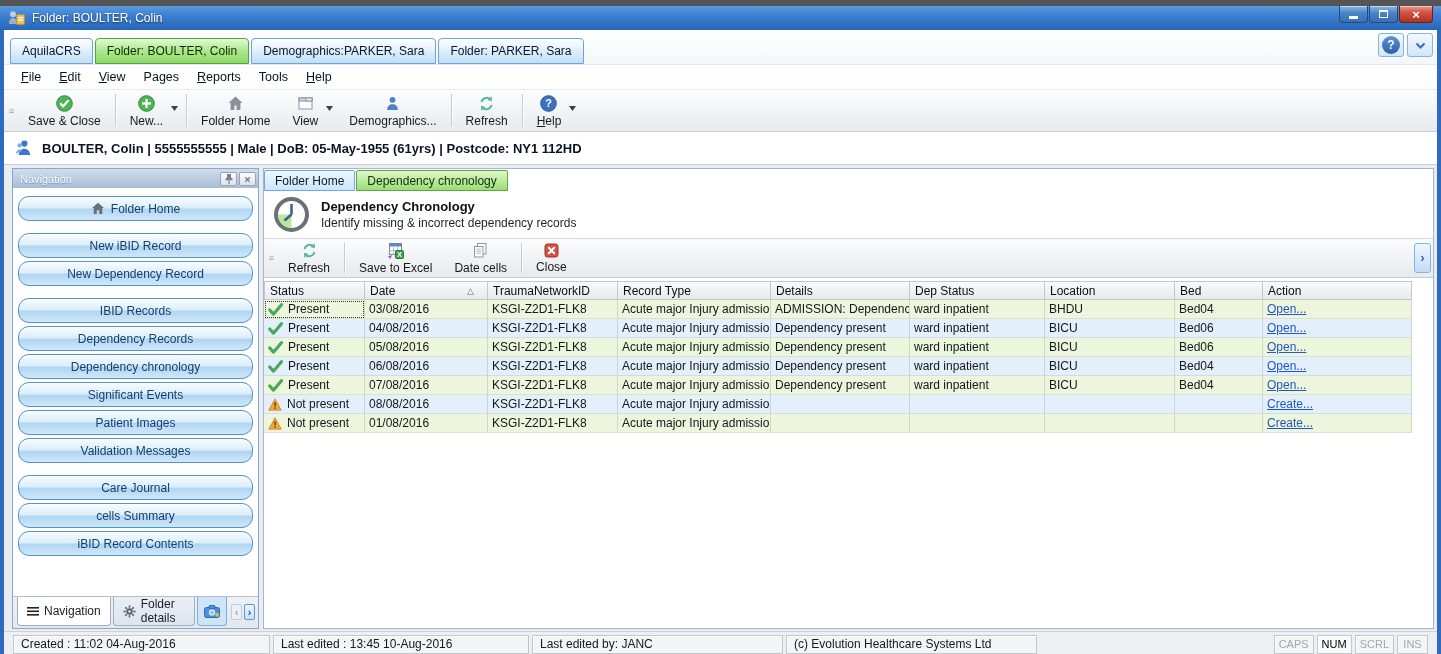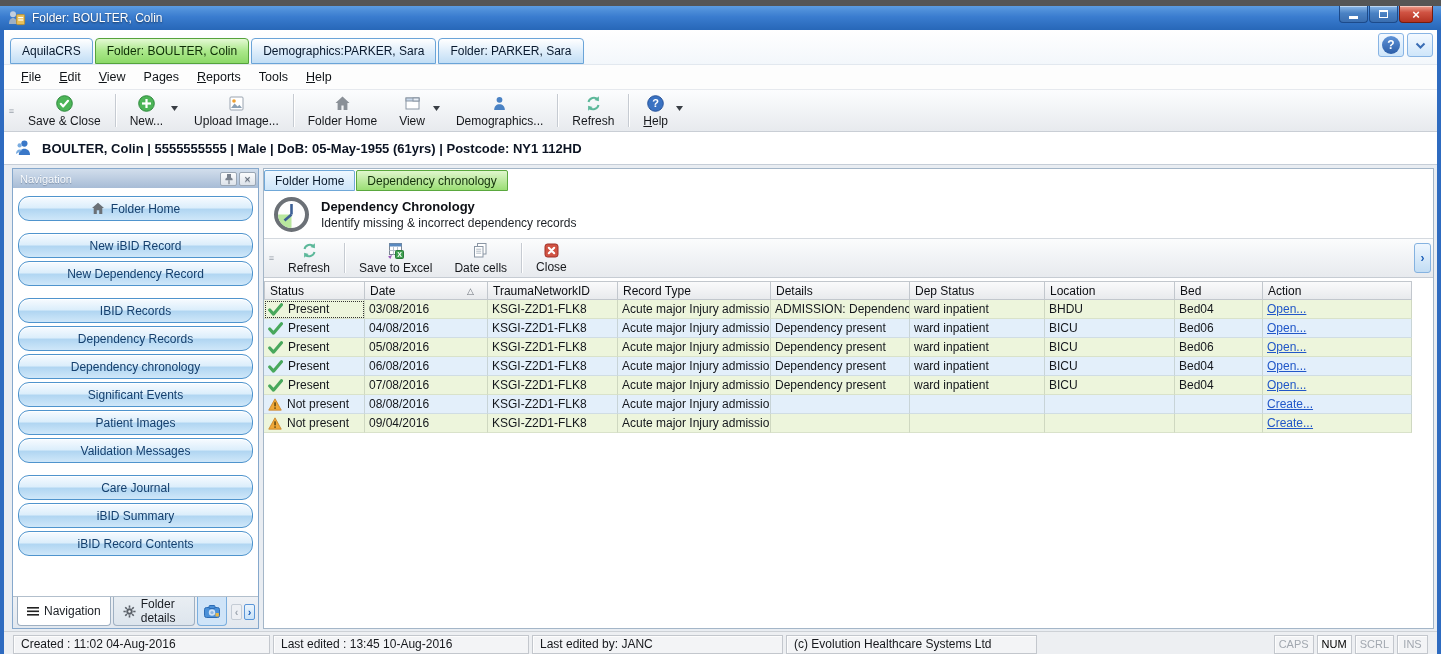--- a/index.html
+++ b/index.html
@@ -207,30 +207,20 @@
           </span>
           <span>New...</span>
           <span class="dd-caret">
             <span class="ic ">
               <svg width="7" height="5" viewBox="0 0 7 5">
                 <path d="M0 0h7L3.5 5z" fill="#3a3f45"></path>
               </svg>
             </span>
           </span>
         </div>
-        <div class="tbtn ">
-          <span class="ic ">
-            <svg width="17" height="17" viewBox="0 0 17 17">
-              <rect x="2" y="2" width="13" height="13" rx="1" fill="#fff" stroke="#9aa4b0"></rect>
-              <circle cx="6" cy="6" r="1.8" fill="#f0a030"></circle>
-              <path d="M3 13l3.6-4.4 3 3 1.8-1.8 2.6 3.2z" fill="#8ba0b4"></path>
-            </svg>
-          </span>
-          <span>Upload Image...</span>
-        </div>
         <div class="tsep"></div>
         <div class="tbtn ">
           <span class="ic ">
             <svg width="17" height="17" viewBox="0 0 17 17">
               <path d="M8.5 1.5L1.5 8h2.1v7h3.8v-4.4h2.2V15h3.8V8h2.1z" fill="#8a9097"></path>
             </svg>
           </span>
           <span>Folder Home</span>
         </div>
         <div class="tbtn has-dd">
@@ -355,21 +345,21 @@
               <span>Patient Images</span>
             </div>
             <div class="navbtn">
               <span>Validation Messages</span>
             </div>
             <div class="nav-gap"></div>
             <div class="navbtn">
               <span>Care Journal</span>
             </div>
             <div class="navbtn">
-              <span>iBID Summary</span>
+              <span>cells Summary</span>
             </div>
             <div class="navbtn">
               <span>iBID Record Contents</span>
             </div>
           </div>
         <div class="nav-tabs">
           <div class="ntab active">
             <span class="ic">
                 <svg width="12" height="9" viewBox="0 0 12 9">
                   <rect width="12" height="1.6" y="0" fill="#222"></rect>
@@ -715,21 +705,21 @@
                   <span class="ic ">
                     <svg width="14" height="13" viewBox="0 0 16 15">
                       <path d="M8 1L15.2 14H.8z" fill="#f0a838" stroke="#c8862c"></path>
                       <rect x="7.2" y="5" width="1.7" height="4.6" fill="#5a440e"></rect>
                       <rect x="7.2" y="10.8" width="1.7" height="1.7" fill="#5a440e"></rect>
                     </svg>
                   </span>
                   <span>Not present</span>
                 </div>
                 <div class="gc" style="width:123px">
-                  <span>09/04/2016</span>
+                  <span>01/08/2016</span>
                 </div>
                 <div class="gc" style="width:130px">
                   <span>KSGI-Z2D1-FLK8</span>
                 </div>
                 <div class="gc" style="width:153px">
                   <span>Acute major Injury admission (</span>
                 </div>
                 <div class="gc" style="width:139px">
                   <span></span>
                 </div>

